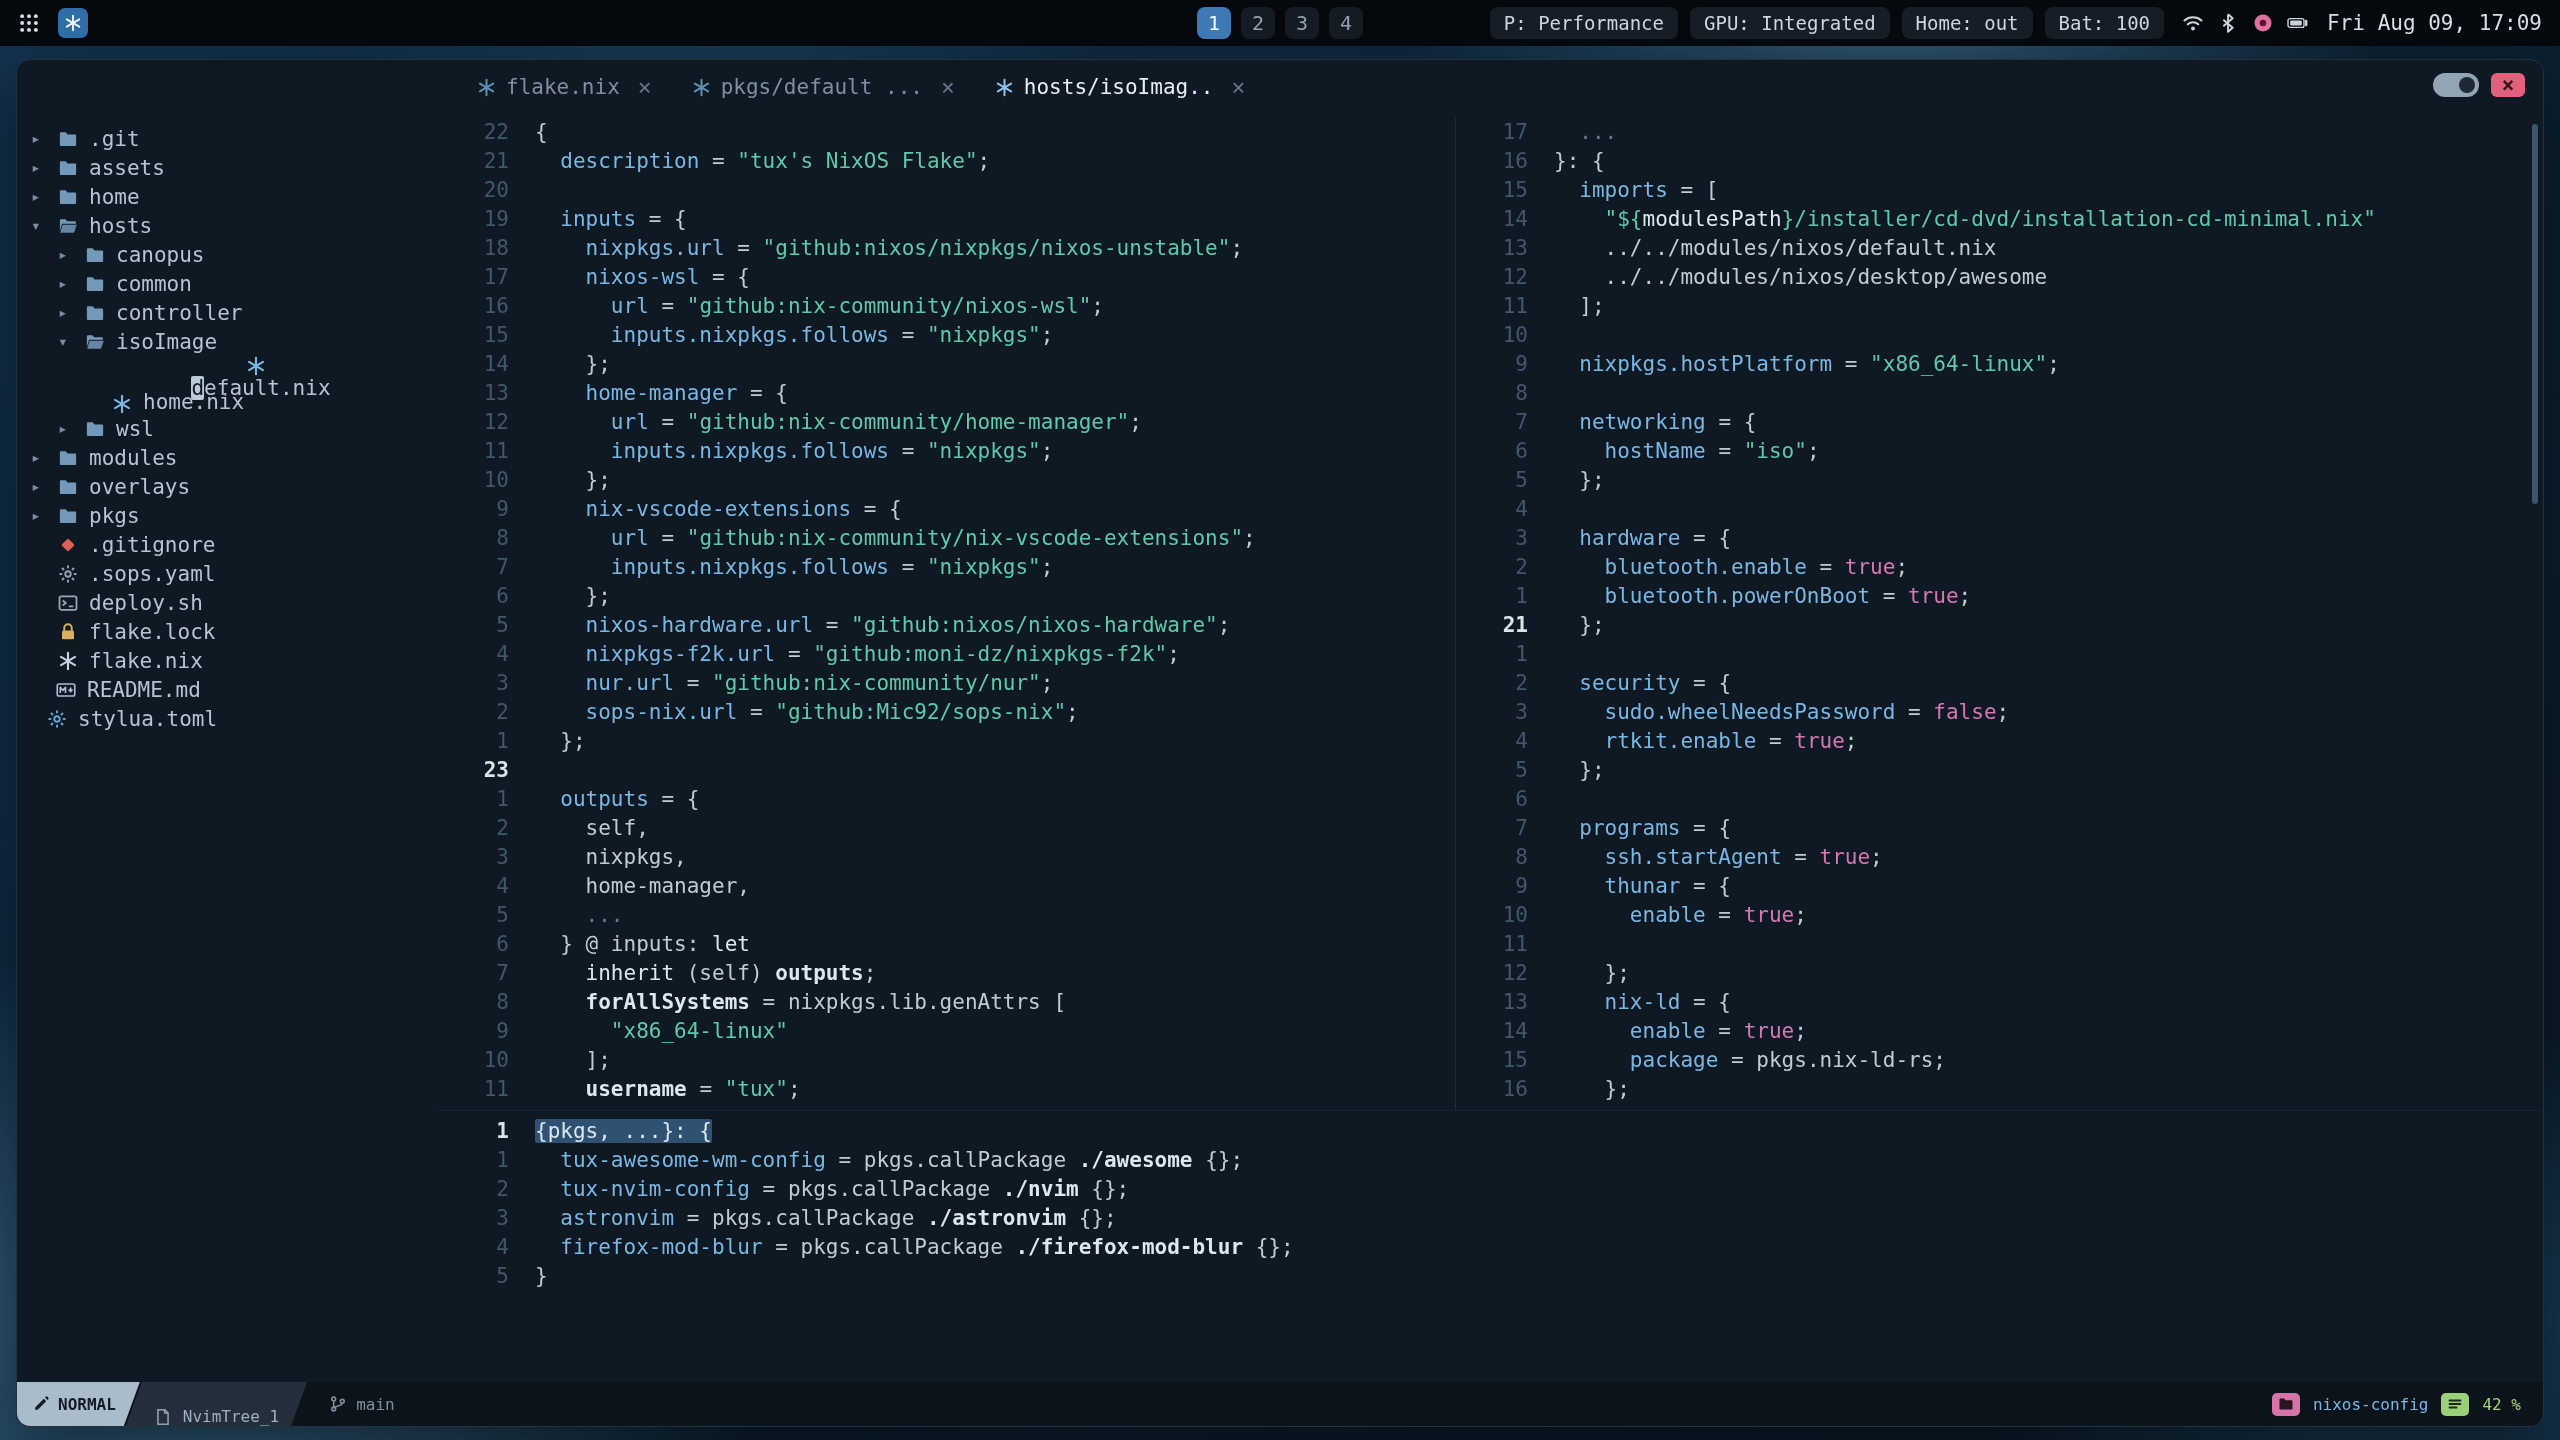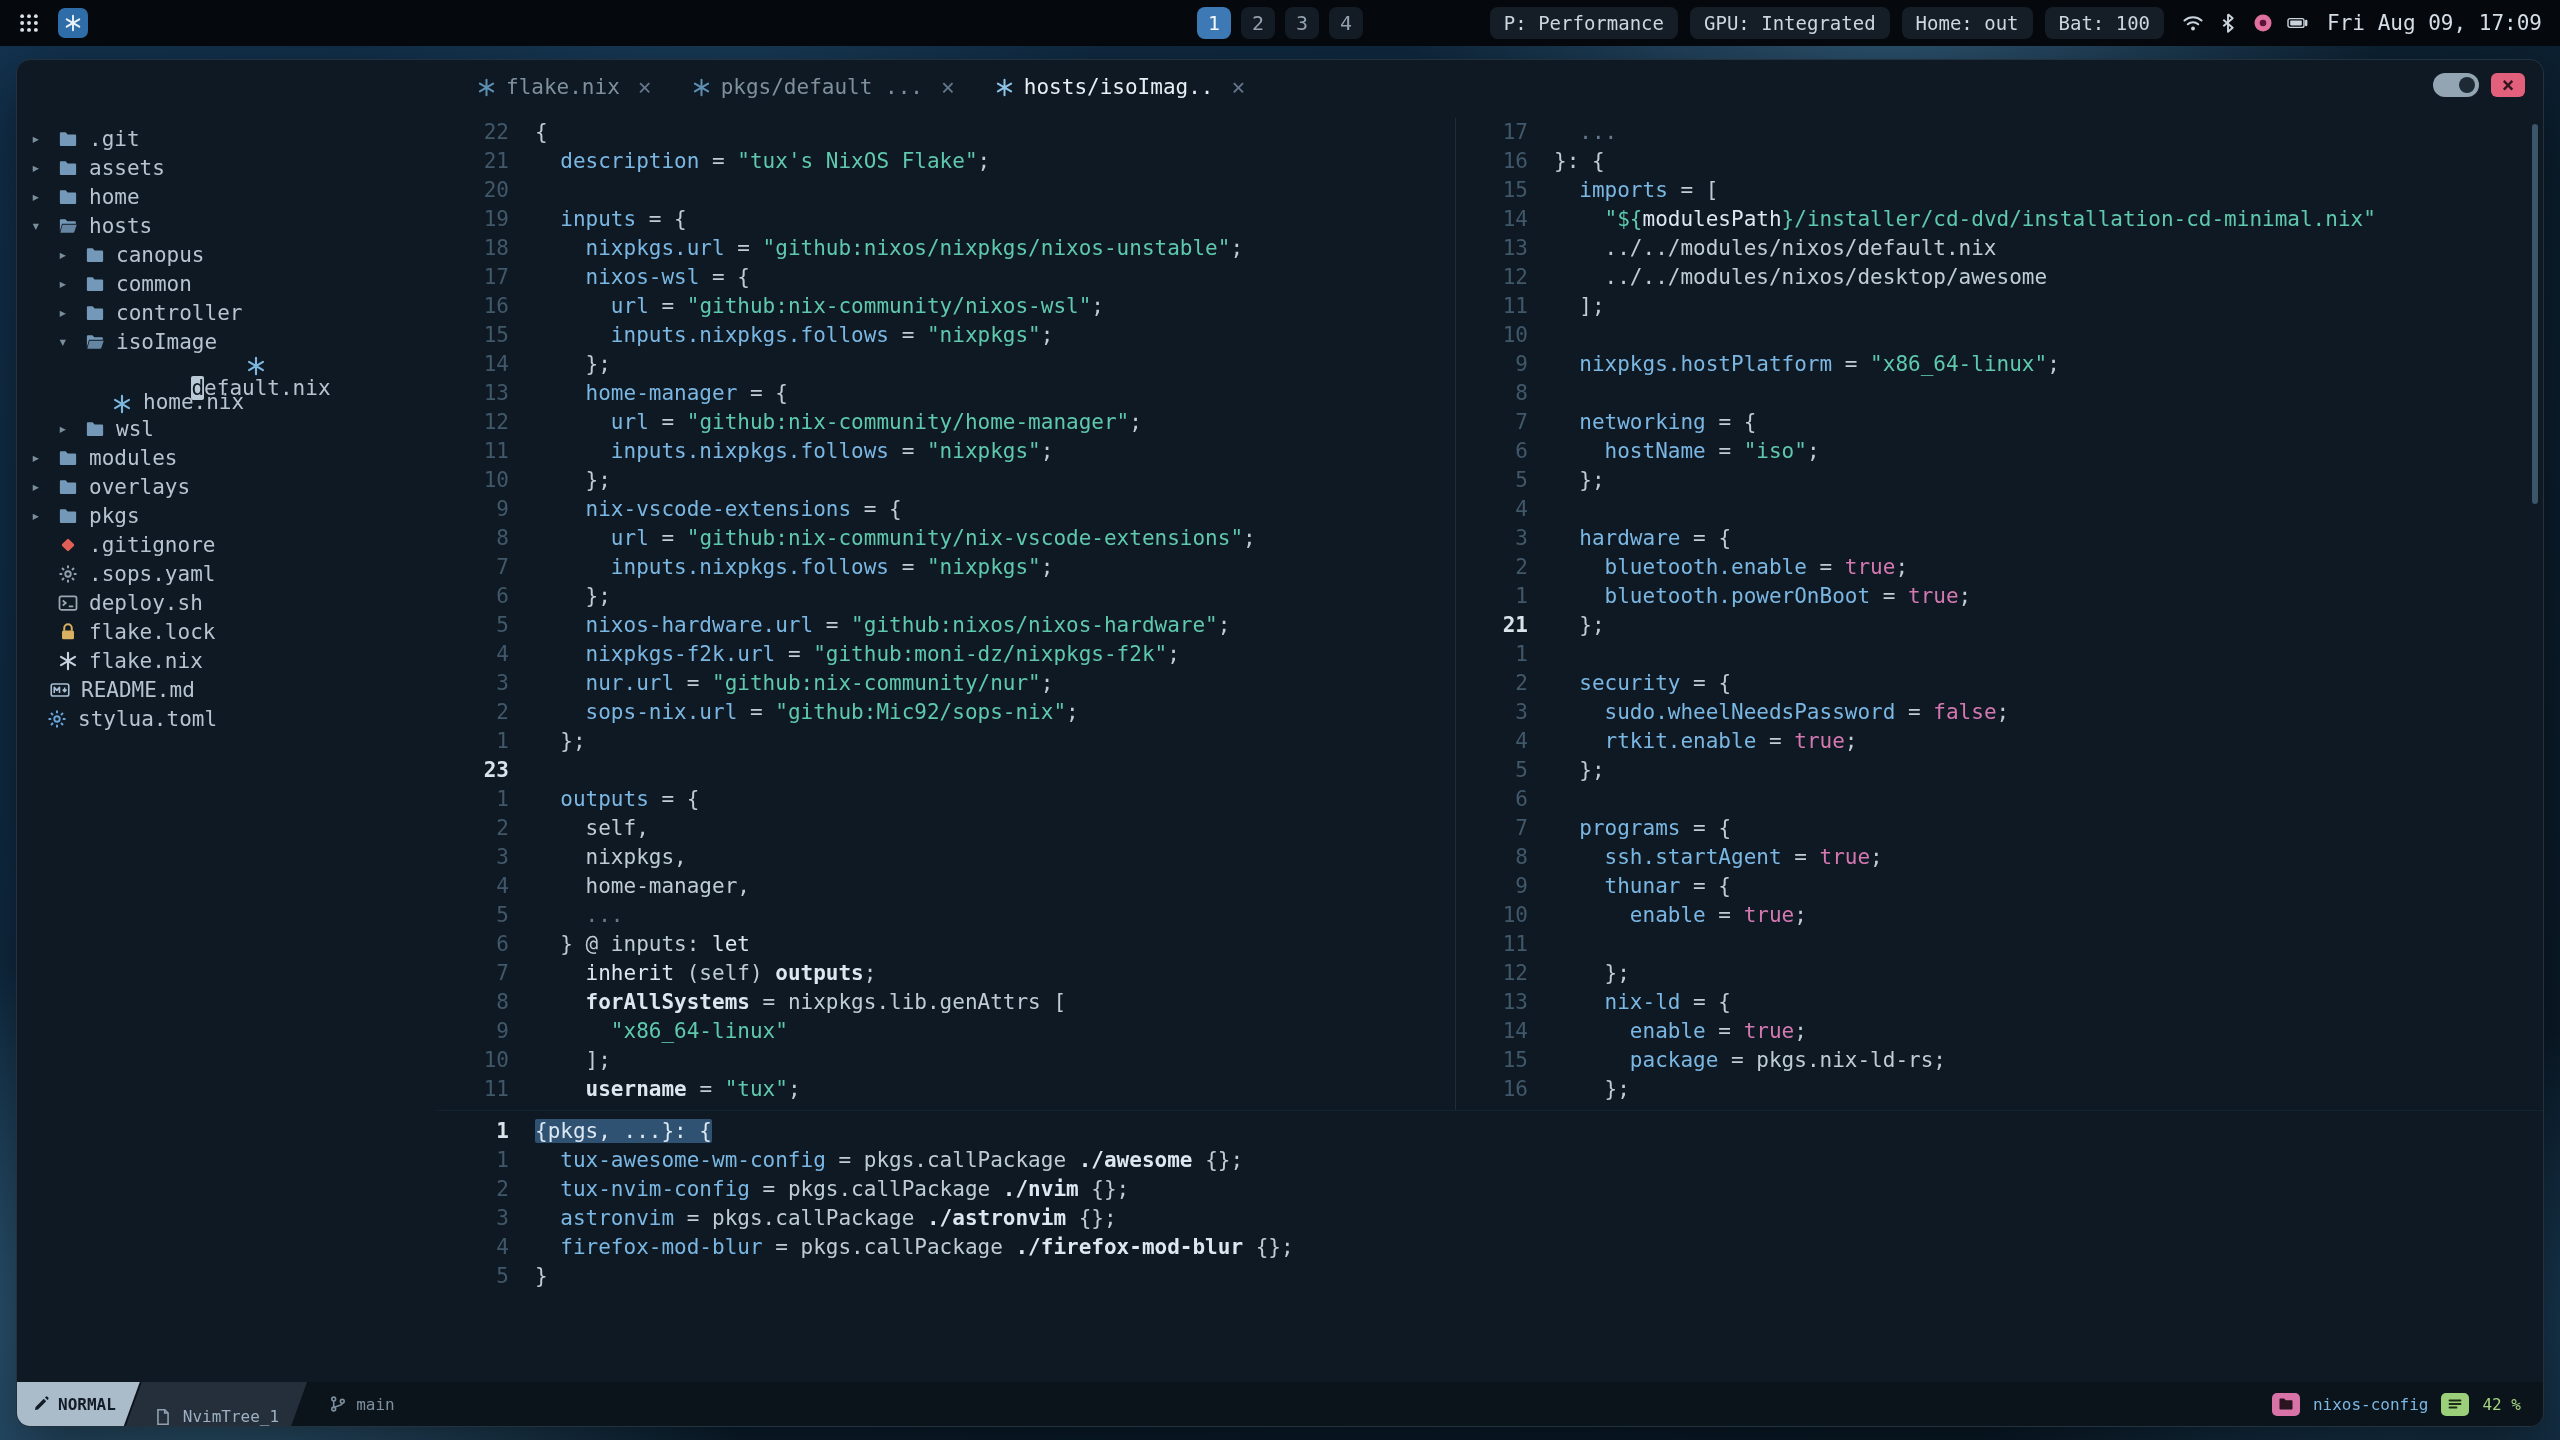--- a/index.html
+++ b/index.html
@@ -378,21 +378,21 @@
         </div>
         <div class="tree-row" style="padding-left: 14px;">
           <span class="tree-arrow"></span>
           <span class="icon" style="color: rgb(199, 211, 222); width: 20px; height: 20px;">
             <svg viewBox="0 0 16 16" fill="none" stroke="currentColor" stroke-width="1.7" stroke-linecap="round">
               <path d="M8 1.5v13M2.4 4.75l11.2 6.5M2.4 11.25l11.2-6.5"></path>
             </svg>
           </span>
           <span class="tree-label">flake.nix</span>
         </div>
-        <div class="tree-row" style="padding-left: 6px;">
+        <div class="tree-row" style="padding-left: 12px;">
           <span class="tree-arrow"></span>
           <span class="icon" style="color: rgb(169, 190, 212); width: 20px; height: 20px;">
             <svg viewBox="0 0 16 16" fill="none" stroke="currentColor" stroke-width="1.3">
               <rect x="1" y="3.2" width="14" height="9.6" rx="1.4"></rect>
               <path stroke-linejoin="round" d="M3.4 10.4V5.9l2.1 2.4 2.1-2.4v4.5M11.7 5.9v3M10.2 7.6l1.5 1.8 1.5-1.8"></path>
             </svg>
           </span>
           <span class="tree-label">README.md</span>
         </div>
         <div class="tree-row" style="padding-left: 3px;">

